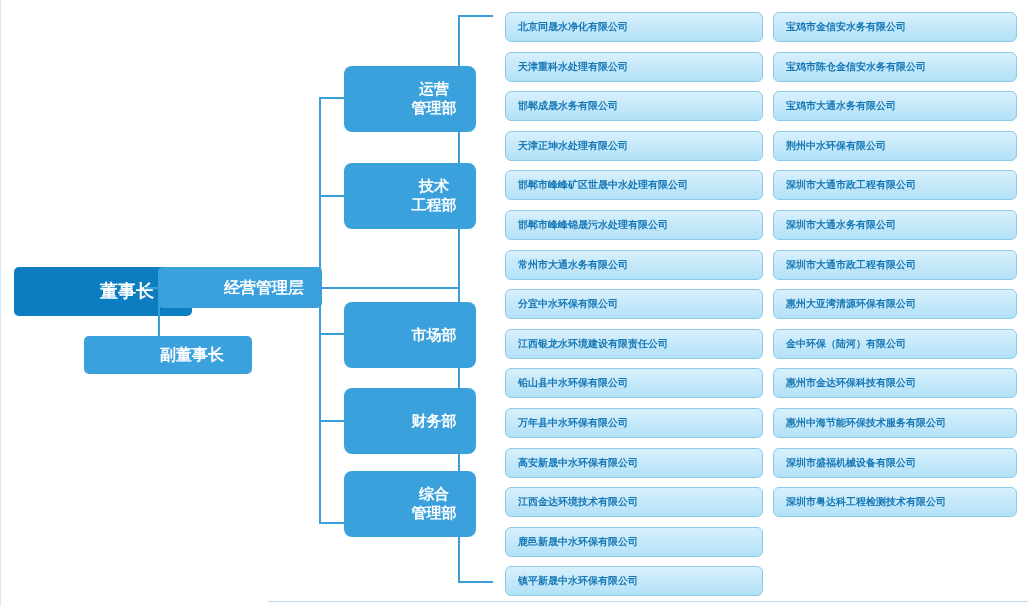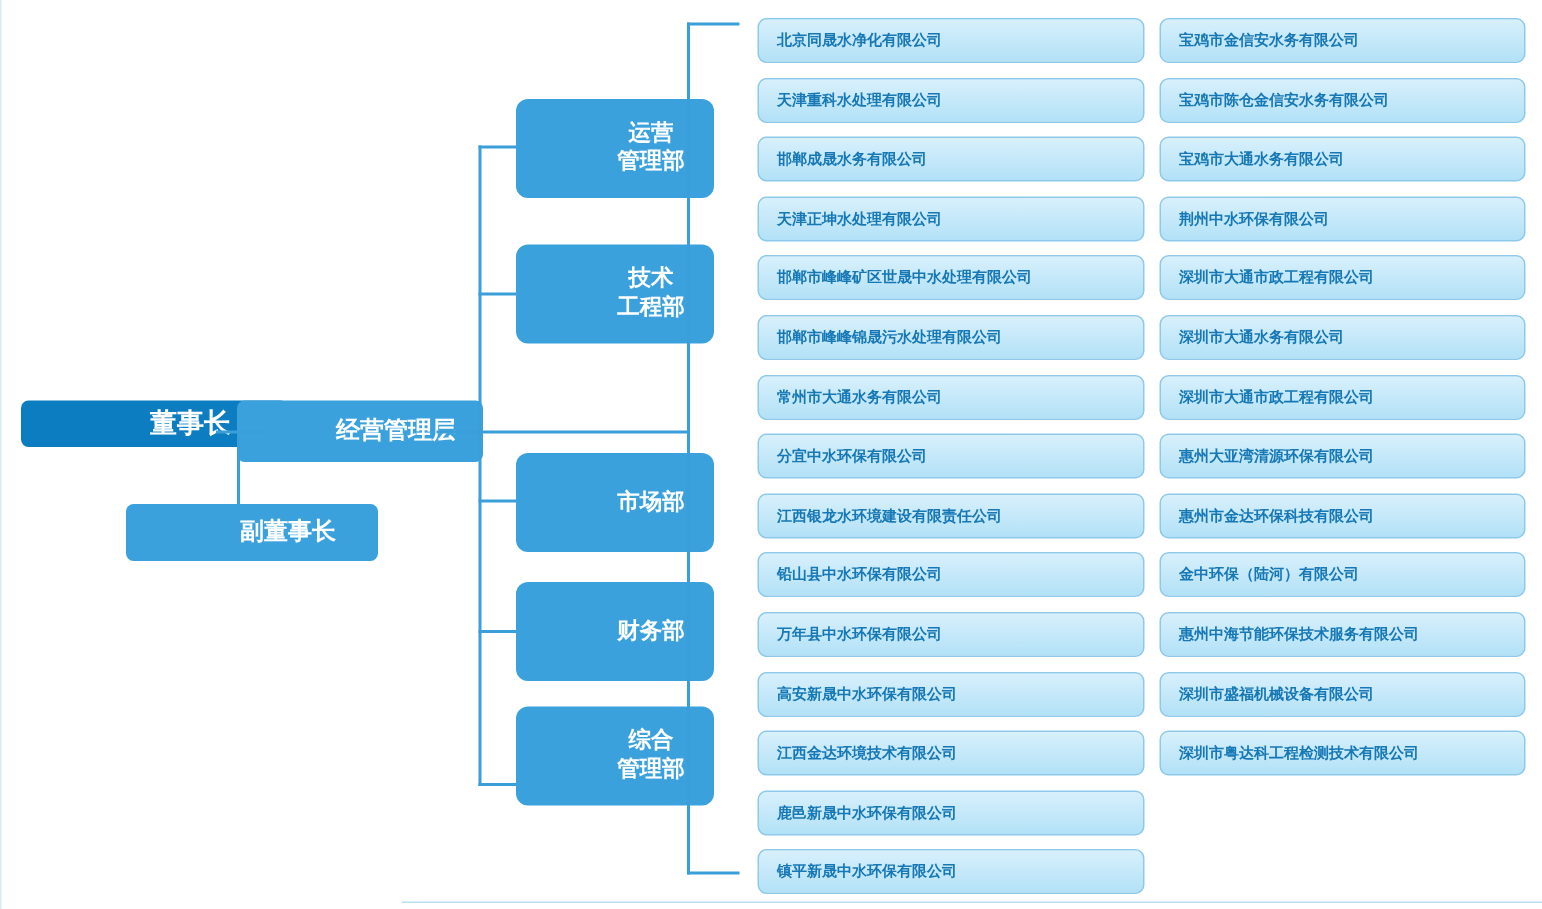--- a/index.html
+++ b/index.html
@@ -6,21 +6,21 @@
   body{font-family:"Liberation Sans","DejaVu Sans",sans-serif;}
   .canvas{position:relative;width:1028px;height:606px;background:#ffffff;overflow:hidden;}
 
   
   .node{position:absolute;display:flex;align-items:center;justify-content:center;
         color:#ffffff;font-weight:bold;border-radius:5px;text-align:center;
         white-space:pre-line;line-height:1.25;padding-left:48px;}
   .node-dark{background:#0d7dc2;}
   .node-mid{background:#3ba1dc;}
 
-  .chairman{left:14px;top:267px;width:130px;height:31px;font-size:18px;text-align:right;}
+  .chairman{left:14px;top:267px;width:130px;height:49px;font-size:18px;text-align:right;}
   .mgmt{left:158px;top:267px;width:116px;height:41px;font-size:16px;}
   .vicechair{left:84px;top:336px;width:120px;height:38px;font-size:16px;}
 
   .dept{left:344px;width:84px;height:66px;font-size:15px;border-radius:8px;}
   .dept-0{top:66px;}
   .dept-1{top:163px;}
   .dept-2{top:302px;}
   .dept-3{top:388px;}
   .dept-4{top:471px;}
 
@@ -98,20 +98,20 @@
 
   <div class="col col-right">
     <div class="co">宝鸡市金信安水务有限公司</div>
     <div class="co">宝鸡市陈仓金信安水务有限公司</div>
     <div class="co">宝鸡市大通水务有限公司</div>
     <div class="co">荆州中水环保有限公司</div>
     <div class="co">深圳市大通市政工程有限公司</div>
     <div class="co">深圳市大通水务有限公司</div>
     <div class="co">深圳市大通市政工程有限公司</div>
     <div class="co">惠州大亚湾清源环保有限公司</div>
+    <div class="co">金中环保（陆河）有限公司</div>
     <div class="co">惠州市金达环保科技有限公司</div>
-    <div class="co">金中环保（陆河）有限公司</div>
     <div class="co">惠州中海节能环保技术服务有限公司</div>
     <div class="co">深圳市盛福机械设备有限公司</div>
     <div class="co">深圳市粤达科工程检测技术有限公司</div>
   </div>
 
 </div>
 
 </body></html>

